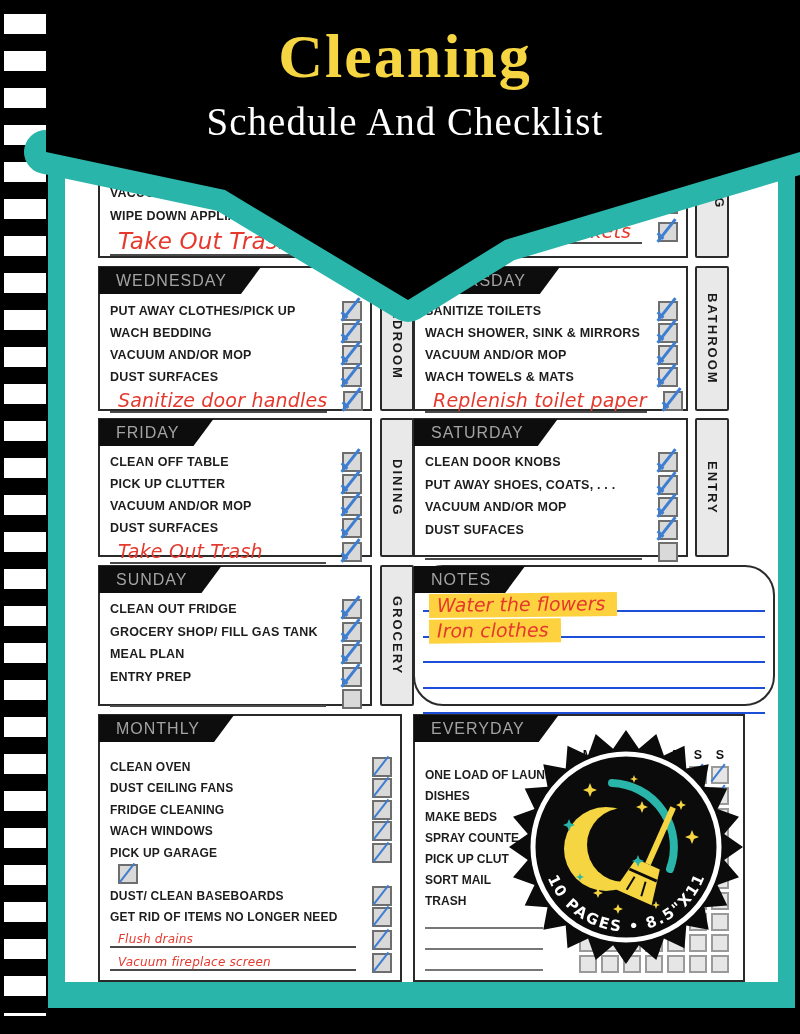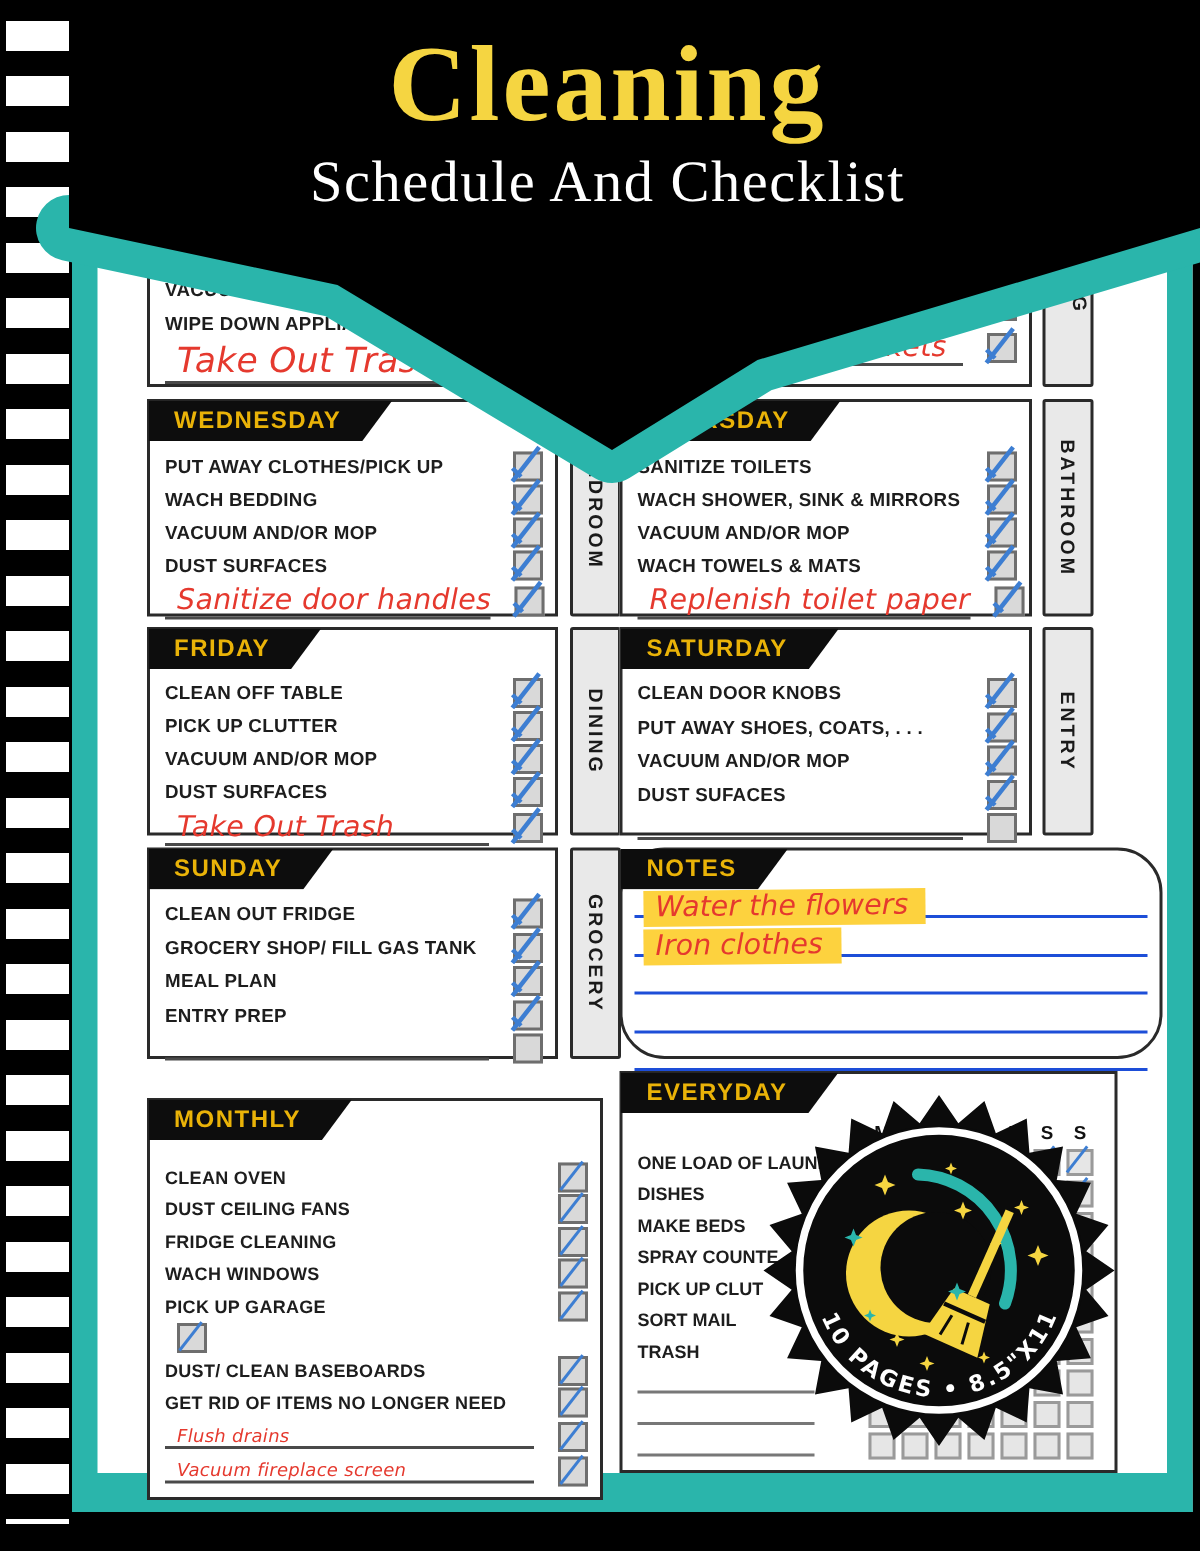--- a/index.html
+++ b/index.html
@@ -17,29 +17,29 @@
   
   #page{position:absolute;left:48px;top:150px;width:747px;height:858px;background:#fff;
     border-left:17px solid var(--teal);border-right:17px solid var(--teal);
     border-bottom:26px solid var(--teal);box-sizing:border-box;z-index:1;}
 
   
   #vwedge{position:absolute;left:0;top:0;z-index:40;pointer-events:none;}
 
   
   #titlewrap{position:absolute;left:50px;top:14px;width:710px;text-align:center;z-index:45;}
-  #title{font-family:"Liberation Serif",serif;font-weight:700;font-size:72px;line-height:84px;
+  #title{font-family:"Liberation Serif",serif;font-weight:700;font-size:62px;line-height:84px;
     color:var(--yellow);letter-spacing:2px;}
   #subtitle{font-family:"Liberation Serif",serif;font-weight:400;font-size:39px;line-height:44px;
     color:#fff;letter-spacing:1px;margin-top:2px;}
 
   
   .sec{position:absolute;border:2px solid var(--boxline);background:#fff;box-sizing:border-box;z-index:10;}
-  .sec-header{position:absolute;left:-1px;top:-1px;background:#0d0d0d;color:#eab308;
-    font-size:16px;font-weight:700;line-height:27px;letter-spacing:1px;
+  .sec-header{position:absolute;left:-1px;top:-1px;background:#0d0d0d;color:#a3a3a3;
+    font-size:16px;font-weight:400;line-height:27px;letter-spacing:1px;
     padding:0 34px 0 17px;clip-path:polygon(0 0,100% 0,calc(100% - 20px) 100%,0 100%);}
   .items{position:absolute;left:10px;right:8px;}
   .row{display:flex;align-items:center;height:22px;}
   .row .item-label{flex:1;font-size:12.5px;font-weight:700;color:var(--ink);letter-spacing:.2px;white-space:nowrap;}
   .row.hand{height:26px;}
   .row.hand .item-label{font-family:"DejaVu Sans",sans-serif;font-style:italic;font-weight:400;
     font-size:19px;color:var(--red);border-bottom:2px solid var(--uline);margin-right:8px;padding-left:8px;white-space:nowrap;}
   .row.blank .item-label{border-bottom:2px solid var(--uline);height:14px;margin-right:8px;}
   .row.ghost .item-label{border:none;}
 
@@ -73,21 +73,21 @@
 
   
   #sec-notes{left:413px;top:565px;width:362px;height:141px;border-radius:30px;}
   .notes-lines{position:absolute;left:8px;right:8px;top:20px;}
   .note-line{height:23.4px;border-bottom:2px solid #1d4ed8;position:relative;text-align:right;}
   .hl{position:absolute;left:6px;bottom:-7px;background:#fdd23e;color:var(--red);
       font-family:"DejaVu Sans",sans-serif;font-style:italic;font-size:19px;
       padding:0 12px 2px 8px;white-space:nowrap;transform:rotate(-.6deg);}
 
   
-  #sec-monthly{left:98px;top:732px;width:304px;height:268px;}
+  #sec-monthly{left:98px;top:714px;width:304px;height:268px;}
   #sec-monthly .items{top:40px;}
   #sec-monthly .row{height:21.5px;}
   #sec-monthly .row .item-label{font-size:12px;}
   #sec-monthly .row.hand{height:23px;}
 
   
   #sec-everyday{left:413px;top:714px;width:332px;height:268px;}
   .day-letters{position:absolute;top:32px;left:10px;right:8px;display:flex;}
   .day-spacer{width:152px;flex:none;}
   .day-cell{width:22px;flex:none;text-align:center;font-size:12.5px;font-weight:700;color:#111;}

